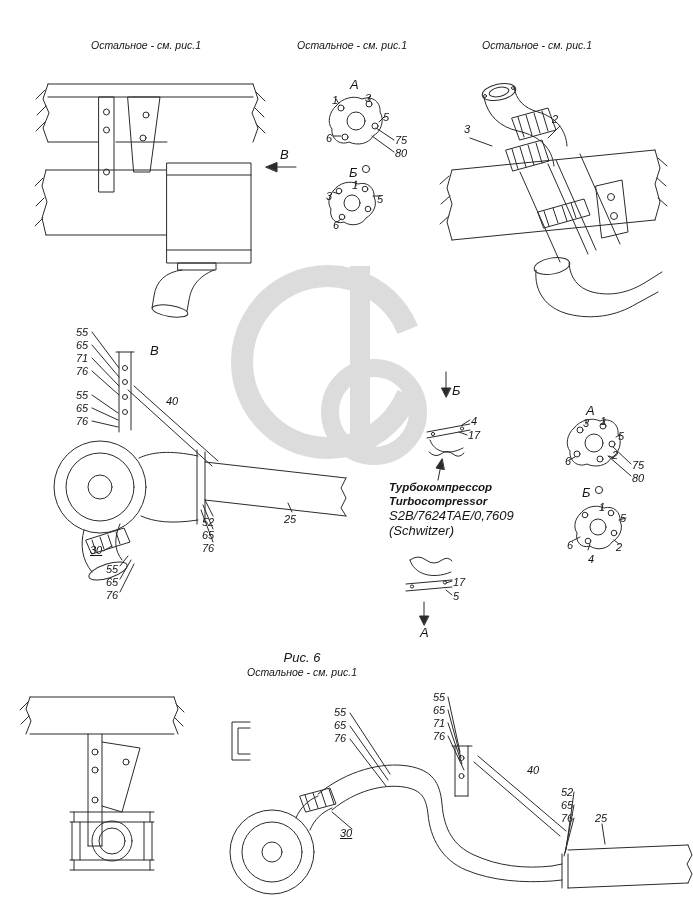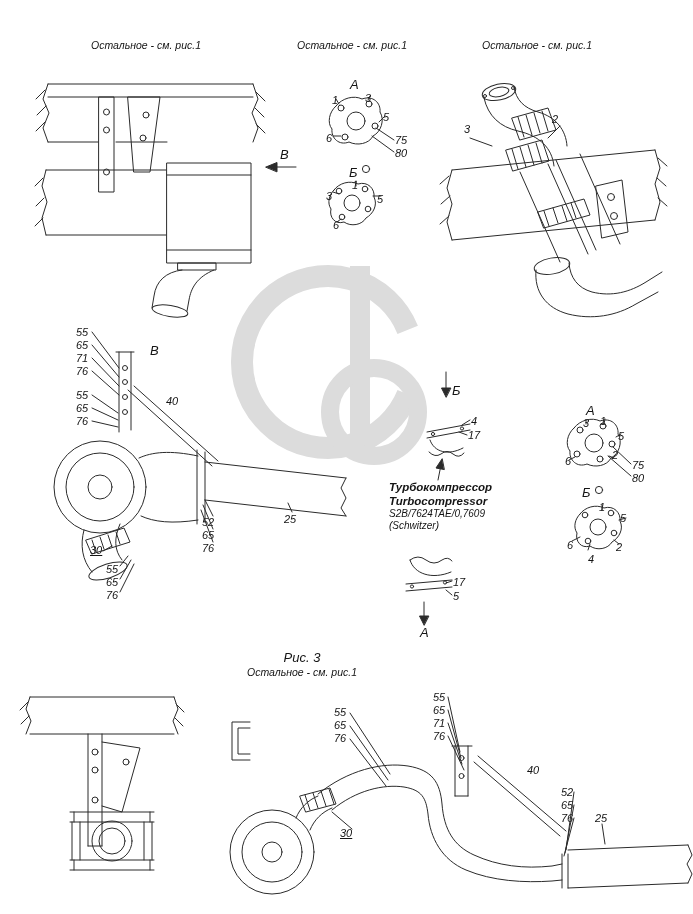--- a/index.html
+++ b/index.html
@@ -15,21 +15,21 @@
   
   #labels,.fig-header,.caption{z-index:3;}
   .fig-header{position:absolute;width:176px;text-align:center;font-style:italic;}
   .fig-title{font-size:13px;}
   .fig-sub{font-size:10.5px;margin-top:1px;}
   .lbl{position:absolute;font-style:italic;font-size:11px;line-height:1;white-space:nowrap;}
   .view{font-size:13px;}
   .ul{text-decoration:underline;}
   .caption{position:absolute;left:389px;top:481px;font-style:italic;line-height:1.18;}
   .cap-b{font-weight:bold;font-size:11.5px;}
-  .cap-s{font-size:10px;font-style:italic;}
+  .cap-s{font-size:13px;font-style:italic;}
 </style>
 </head>
 <body>
 
 <div id="canvas">
 
   <svg id="wm-logo" width="693" height="914" aria-hidden="true">
     <g stroke="#dcdcdc" fill="none">
       <path d="M407.7,329.8 A86,86 0 1 0 407.7,394.2" stroke-width="22"></path>
       <rect x="350" y="266" width="20" height="192" fill="#dcdcdc" stroke="none"></rect>
@@ -227,21 +227,21 @@
   <div class="fig-header" style="left:58px;top:38px;">
     <div class="fig-sub">Остальное - см. рис.1</div>
   </div>
   <div class="fig-header" style="left:264px;top:38px;">
     <div class="fig-sub">Остальное - см. рис.1</div>
   </div>
   <div class="fig-header" style="left:449px;top:38px;">
     <div class="fig-sub">Остальное - см. рис.1</div>
   </div>
   <div class="fig-header" style="left:214px;top:650px;">
-    <div class="fig-title">Рис. 3</div>
+    <div class="fig-title">Рис. 6</div>
     <div class="fig-sub">Остальное - см. рис.1</div>
   </div>
 
   <div class="caption">
     <div class="cap-b">Турбокомпрессор</div>
     <div class="cap-b">Turbocompressor</div>
     <div class="cap-s">S2B/7624TAE/0,7609</div>
     <div class="cap-s">(Schwitzer)</div>
   </div>
 

